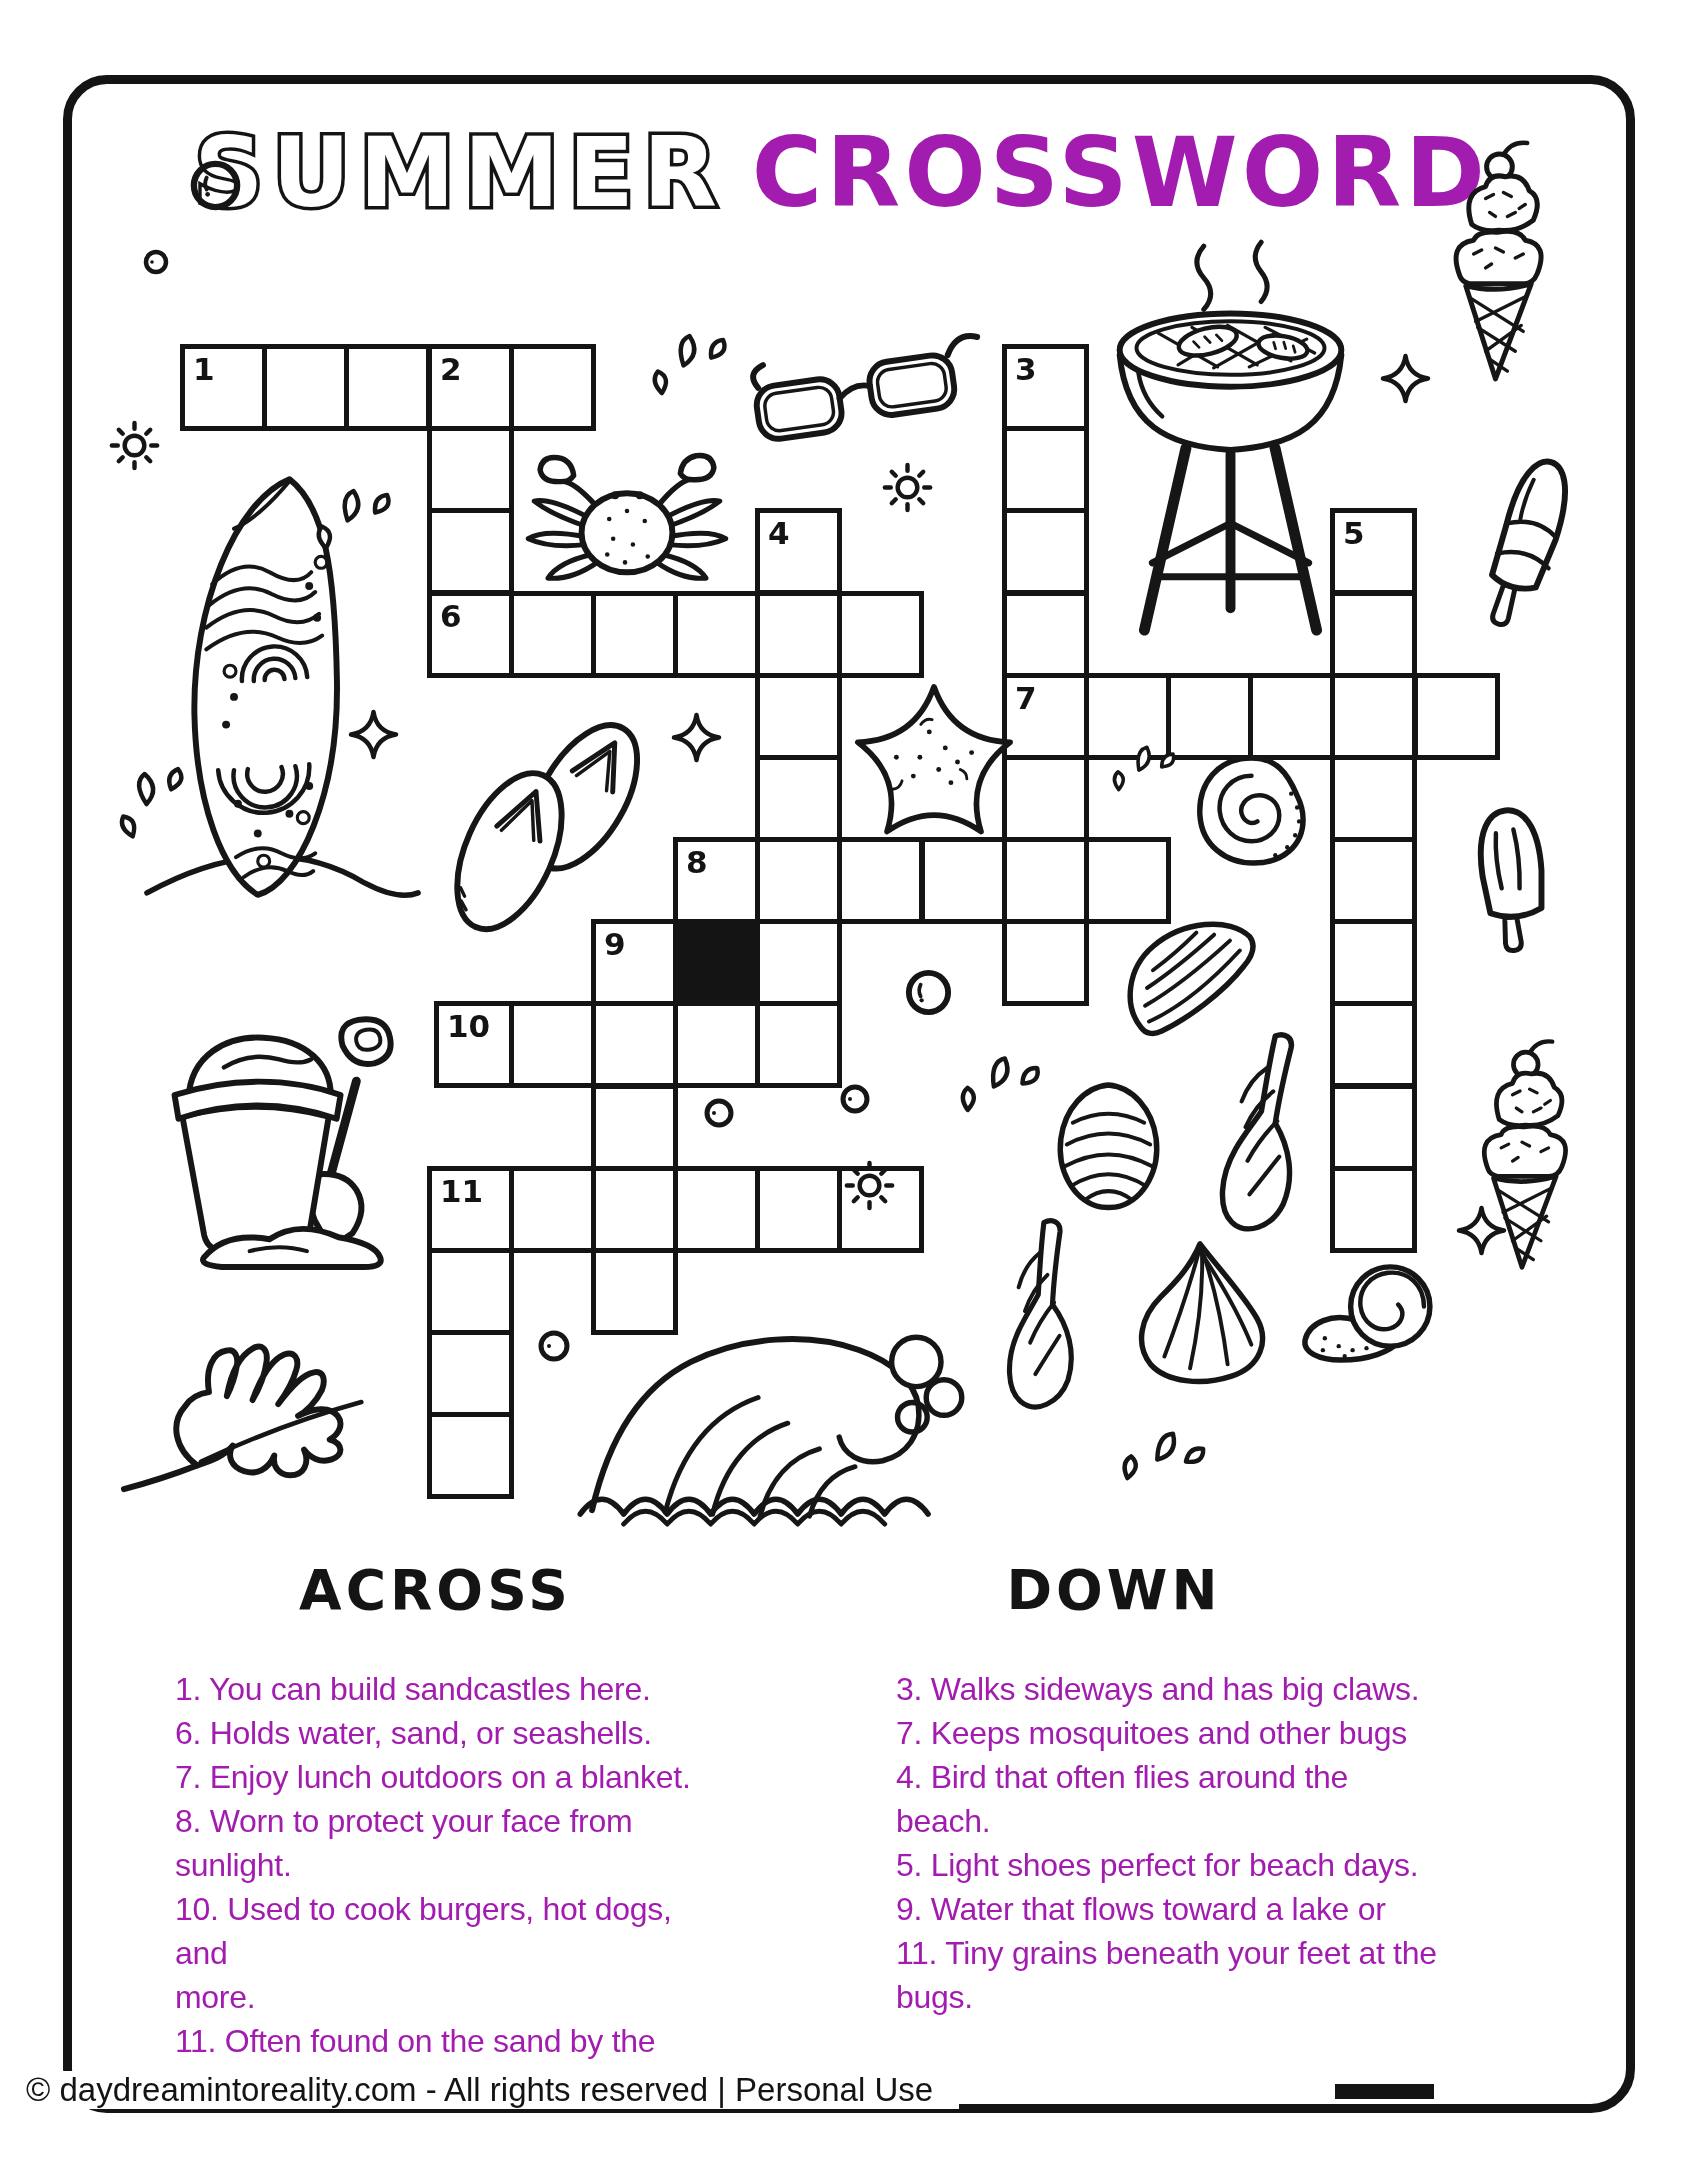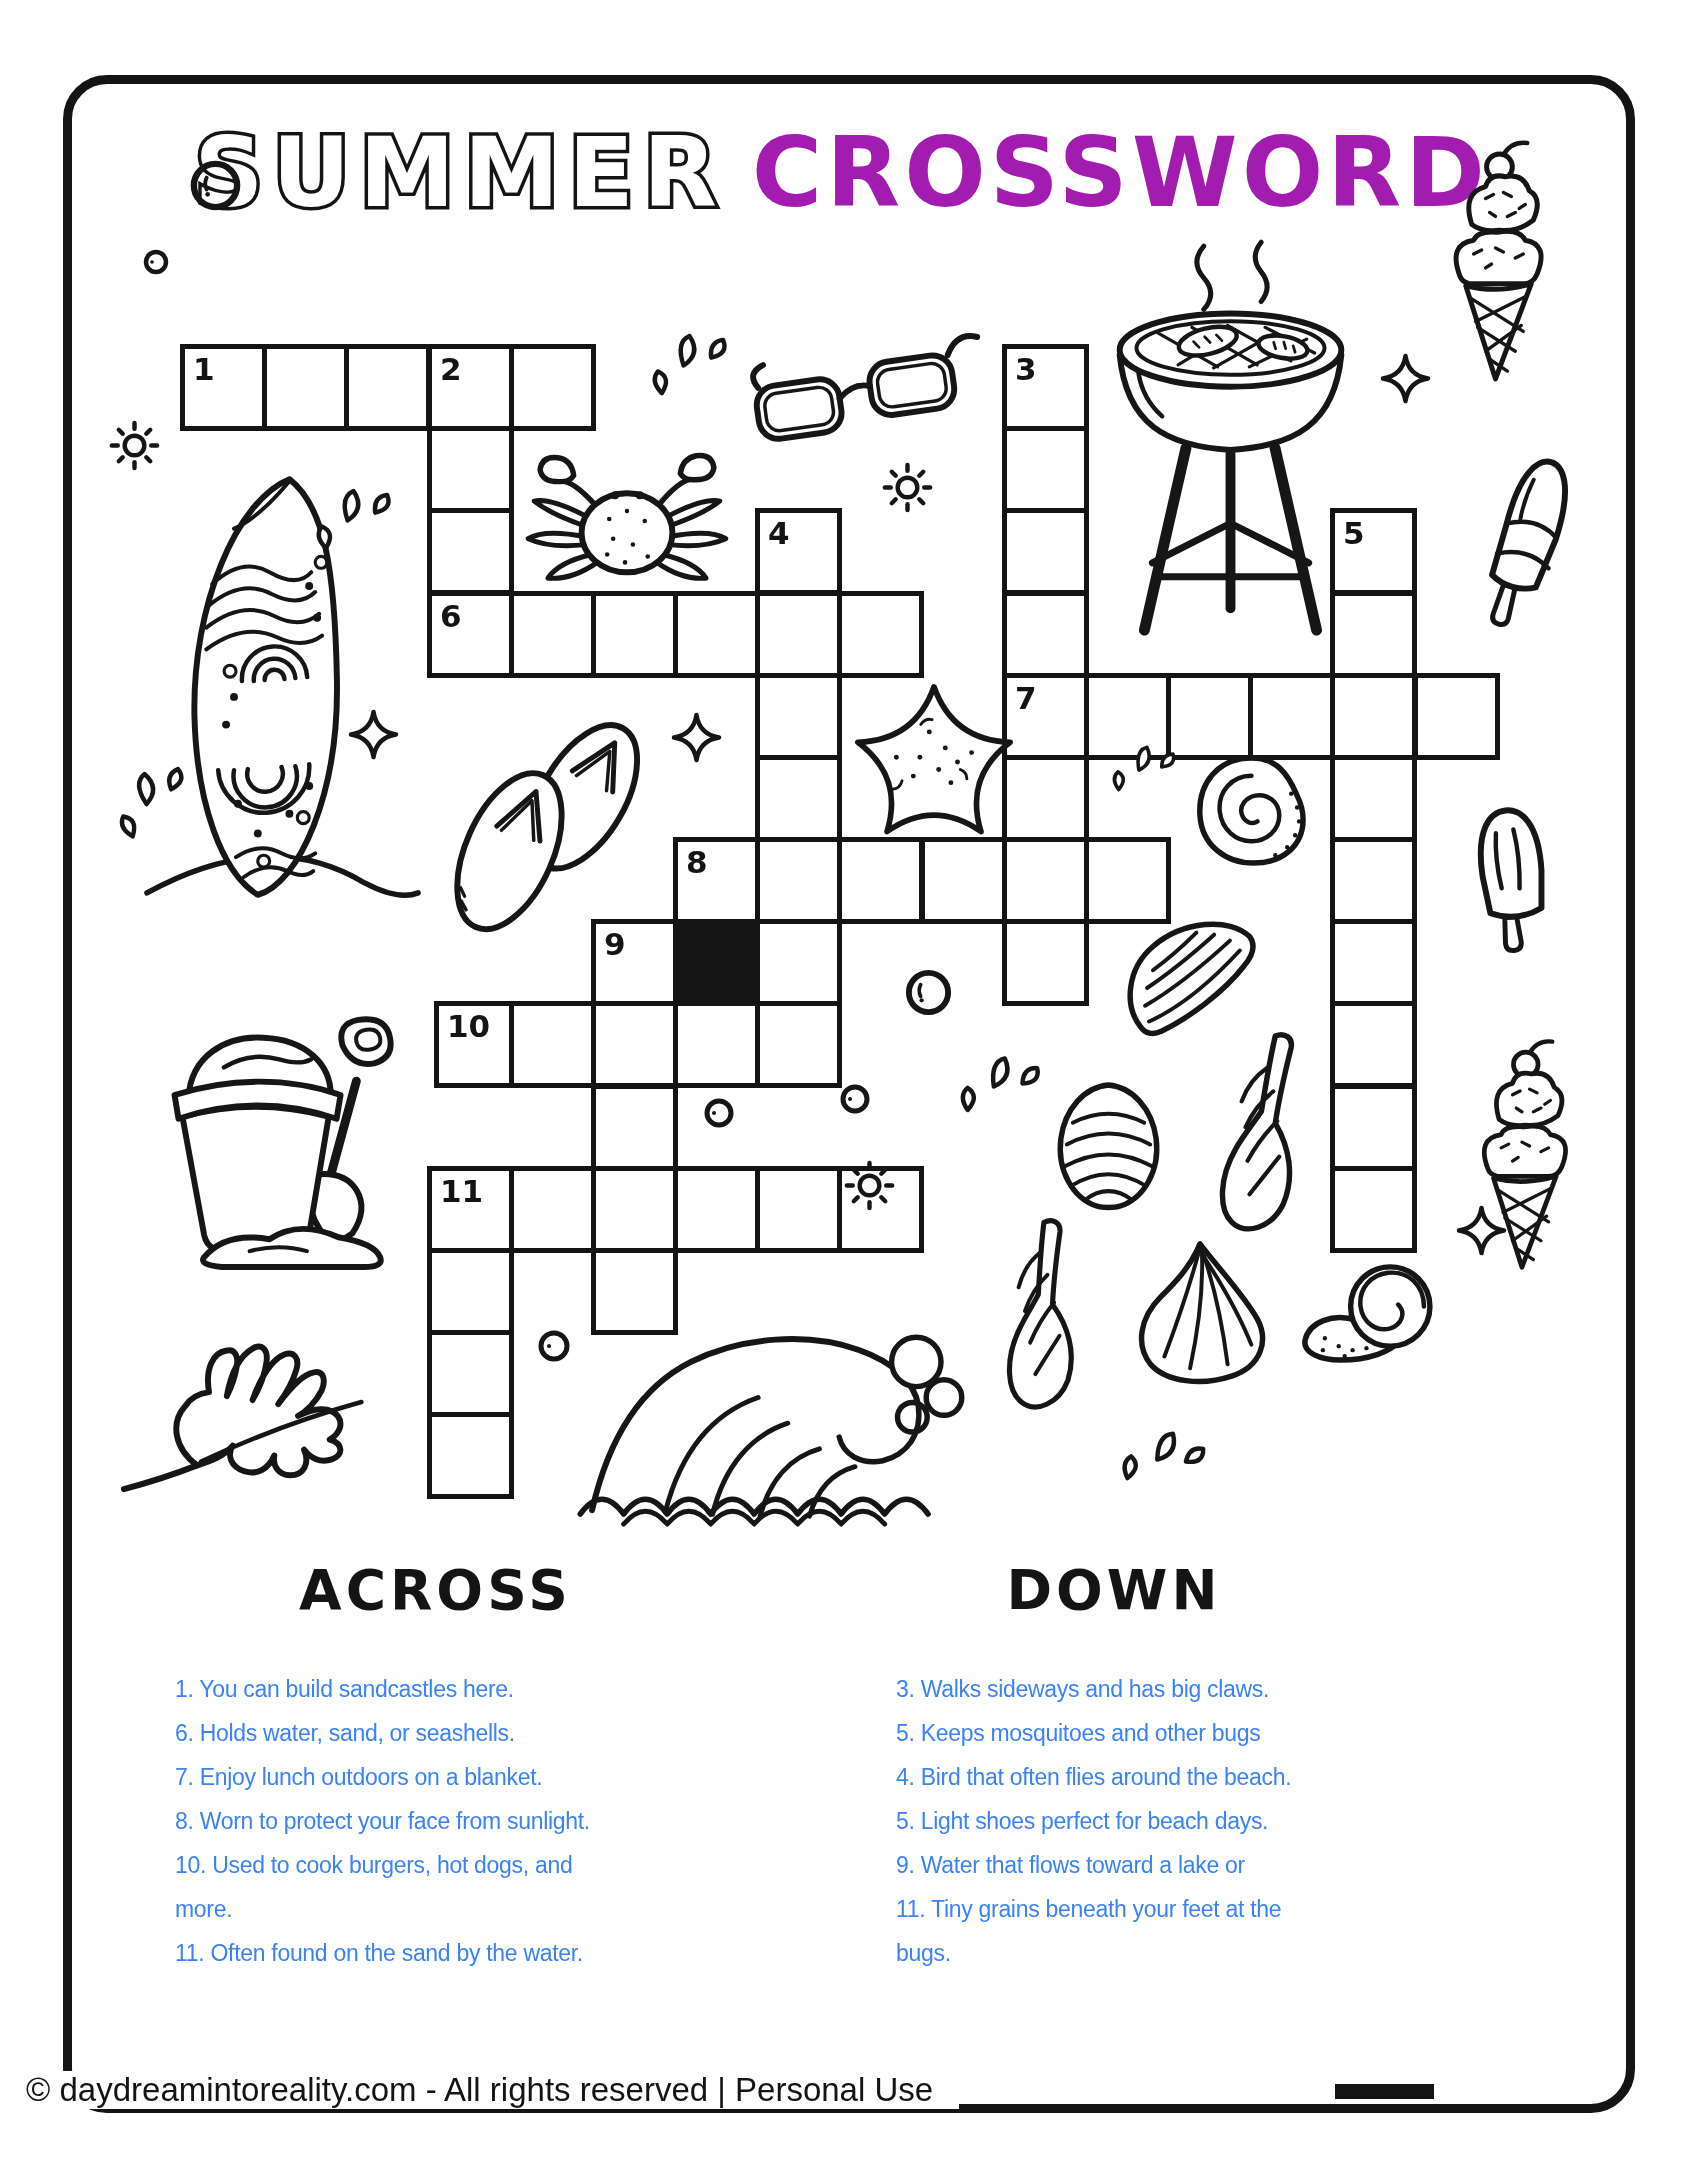--- a/index.html
+++ b/index.html
@@ -20,21 +20,21 @@
   #grid .cell{position:absolute;width:87px;height:87px;box-sizing:border-box;
               border:5px solid #141414;background:#ffffff;}
   #grid .cell.black{background:#141414;}
   #grid .num{position:absolute;left:8px;top:2px;font-family:"DejaVu Sans",sans-serif;
              font-weight:bold;font-size:31px;color:#141414;}
   
   .clue-header{position:absolute;font-family:"DejaVu Sans",sans-serif;font-weight:bold;
                font-size:55px;letter-spacing:4px;color:#141414;}
   #across-header{left:178px;top:1558px;width:515px;text-align:center;}
   #down-header{left:896px;top:1558px;width:436px;text-align:center;}
-  .clue-list{position:absolute;font-size:23px;line-height:44px;color:#3b82f6;
+  .clue-list{position:absolute;font-size:32px;line-height:44px;color:#a21caf;
              letter-spacing:-0.3px;}
   #across-clues{left:175px;top:1667px;width:554px;}
   #down-clues{left:896px;top:1667px;width:554px;}
   
   #footer-text{position:absolute;left:0;right:0;top:2071px;text-align:left;z-index:5;}
   #footer-text span{display:inline-block;background:#ffffff;padding:0 26px;
                     font-size:33px;color:#141414;}
   .footer-bar{position:absolute;top:2084px;width:99px;height:15px;background:#141414;z-index:4;}
   #footer-bar-left{left:249px;}
   #footer-bar-right{left:1335px;}
@@ -148,21 +148,21 @@
       <div>1. You can build sandcastles here.</div>
       <div>6. Holds water, sand, or seashells.</div>
       <div>7. Enjoy lunch outdoors on a blanket.</div>
       <div>8. Worn to protect your face from sunlight.</div>
       <div>10. Used to cook burgers, hot dogs, and</div>
       <div>more.</div>
       <div>11. Often found on the sand by the water.</div>
     </div>
   <div id="down-clues" class="clue-list">
       <div>3. Walks sideways and has big claws.</div>
-      <div>5. Keeps mosquitoes and other bugs</div>
+      <div>7. Keeps mosquitoes and other bugs</div>
       <div>4. Bird that often flies around the beach.</div>
       <div>5. Light shoes perfect for beach days.</div>
       <div>9. Water that flows toward a lake or</div>
       <div>11. Tiny grains beneath your feet at the</div>
       <div>bugs.</div>
     </div>
 
   <div class="footer-bar" id="footer-bar-left"></div>
   <div class="footer-bar" id="footer-bar-right"></div>
   <div id="footer-text"><span>© daydreamintoreality.com - All rights reserved | Personal Use</span></div>

